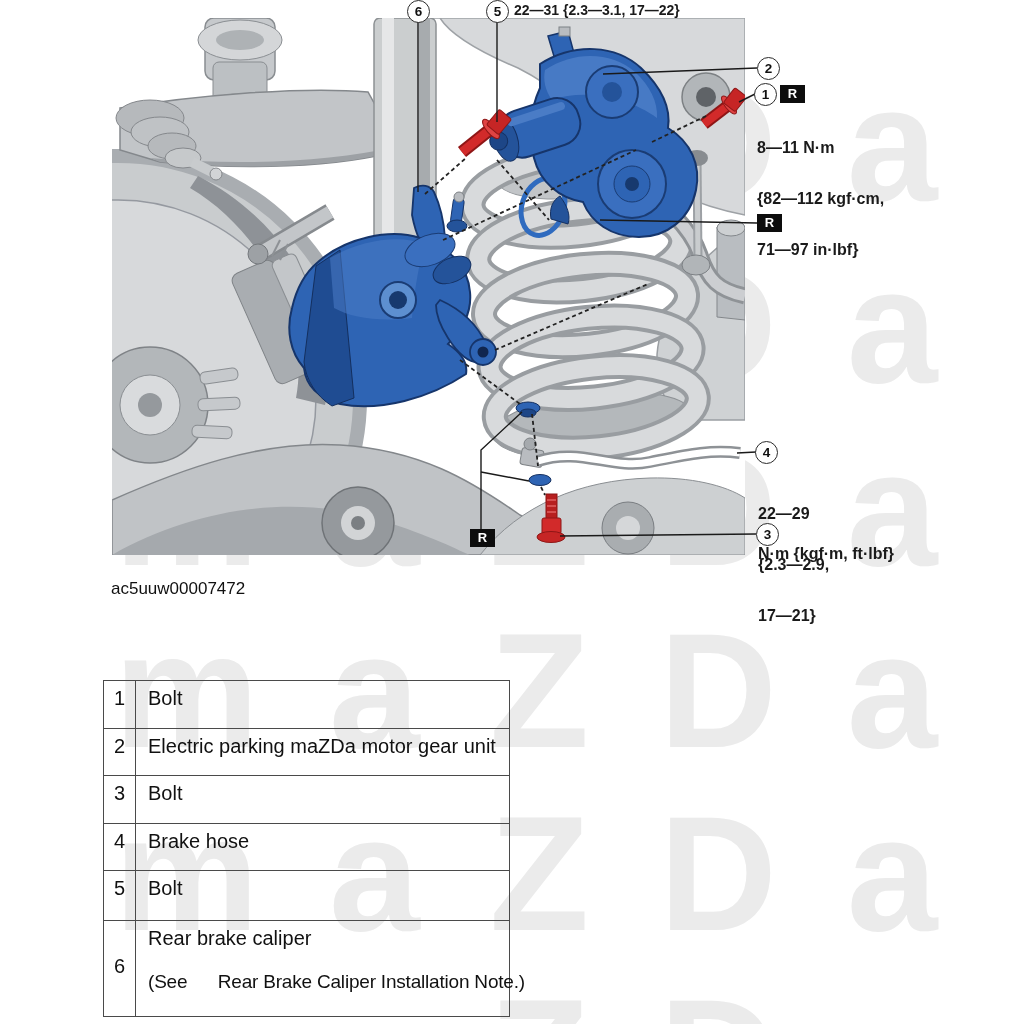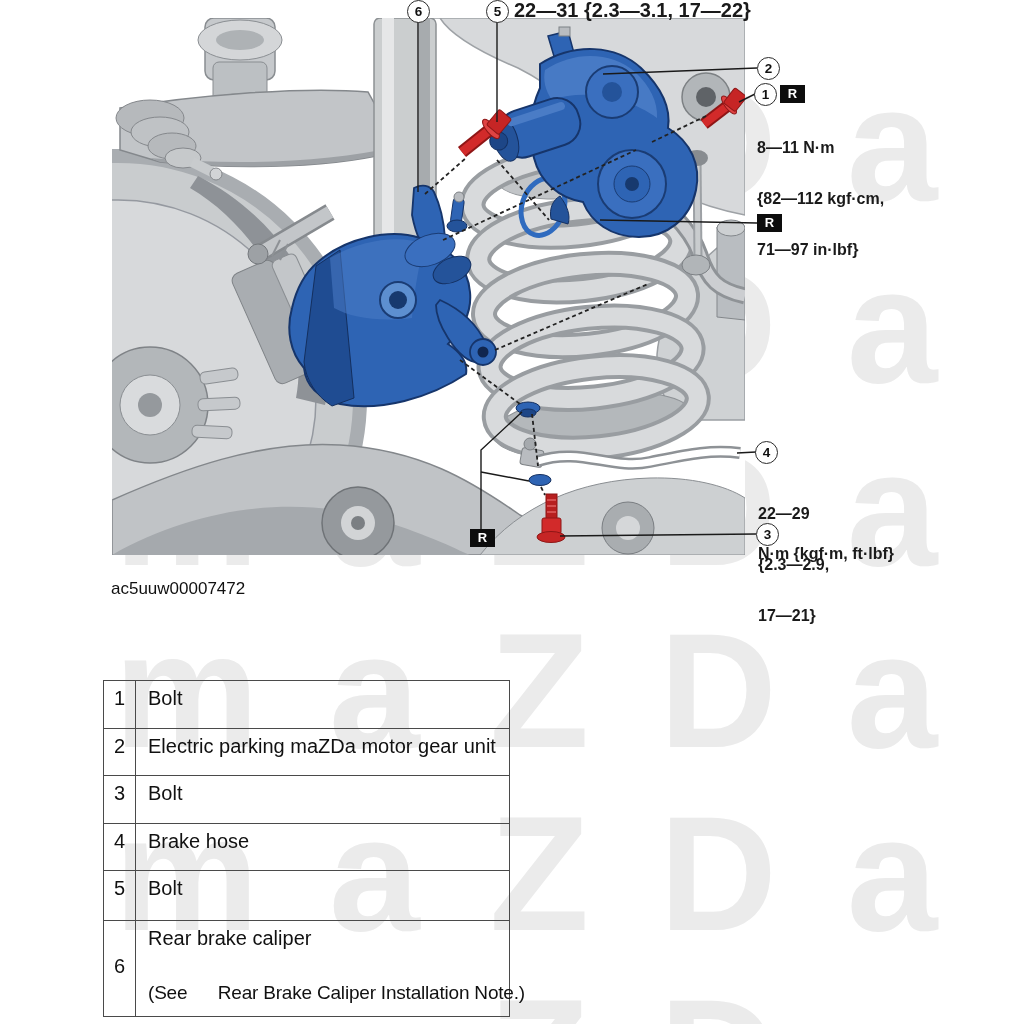--- a/index.html
+++ b/index.html
@@ -10,33 +10,33 @@
       color:#ebebeb;white-space:pre;z-index:0;line-height:1;user-select:none;}
   
   .fig{position:absolute;left:0;top:0;z-index:1;}
   
   .co{position:absolute;width:21px;height:21px;border:1.6px solid #2b2b2b;border-radius:50%;
       background:#fff;font-size:13.5px;font-weight:bold;line-height:21px;text-align:center;z-index:3;}
   .rbox{position:absolute;background:#0d0d0d;color:#fff;font-weight:bold;font-size:13px;
         width:25px;height:18px;line-height:18px;text-align:center;z-index:3;}
   .spec{position:absolute;font-size:16px;font-weight:bold;color:#1a1a1a;line-height:17px;
         white-space:pre;z-index:3;}
-  .spec-top{font-size:20px;}
+  .spec-top{font-size:14px;}
   .figid{position:absolute;left:111px;top:579px;font-size:17px;font-weight:400;color:#101010;z-index:3;}
   
   .ptable{position:absolute;left:103px;top:680px;width:407px;z-index:2;
           border:1.6px solid #4a4a4a;box-sizing:border-box;background:transparent;}
   .prow{display:flex;border-bottom:1.6px solid #4a4a4a;box-sizing:border-box;}
   .prow:last-child{border-bottom:none;}
   .pnum{width:32px;border-right:1.6px solid #4a4a4a;box-sizing:border-box;
         font-size:20px;padding-top:6px;text-align:center;flex:none;}
   .pdesc{flex:1;font-size:20px;padding:6px 4px 0 12px;box-sizing:border-box;}
   .r1{height:48px}.r2{height:47px}.r3{height:48px}.r4{height:47px}.r5{height:50px}.r6{height:95px}
   .r6 .pnum{padding-top:34px;}
-  .note-line{white-space:pre;font-size:19px;margin-top:32px;letter-spacing:-0.2px;}
+  .note-line{white-space:pre;font-size:19px;margin-top:21px;letter-spacing:-0.2px;}
 </style>
 </head>
 <body>
 
 <div class="page">
 
   <div class="wm" style="top:62px">maZDa</div>
   <div class="wm" style="top:244px">maZDa</div>
   <div class="wm" style="top:427px">maZDa</div>
   <div class="wm" style="top:609px">maZDa</div>

